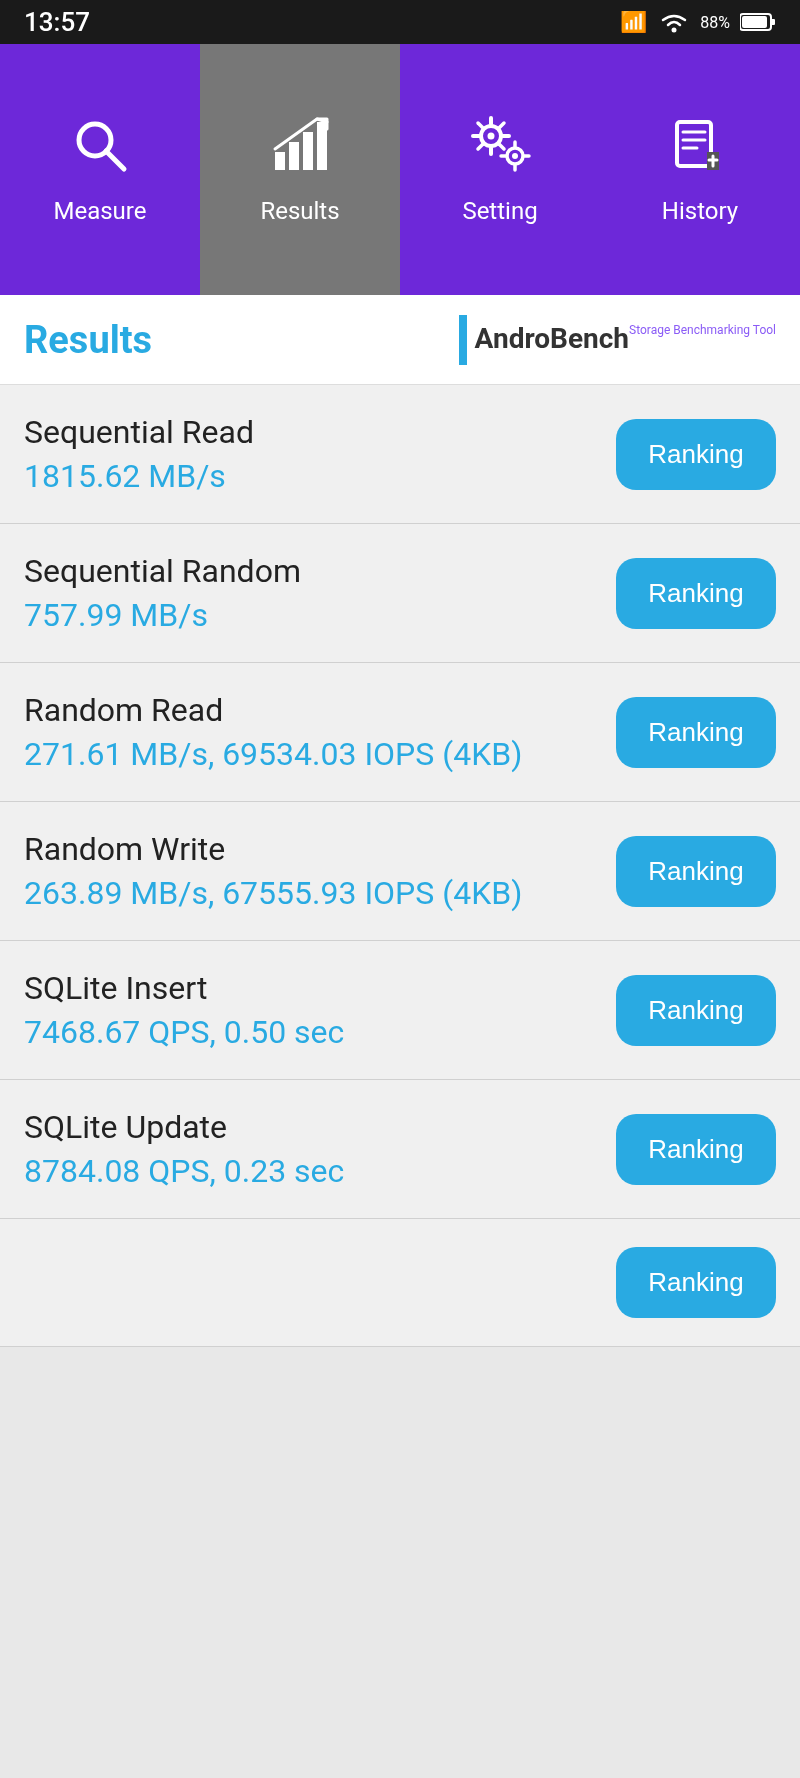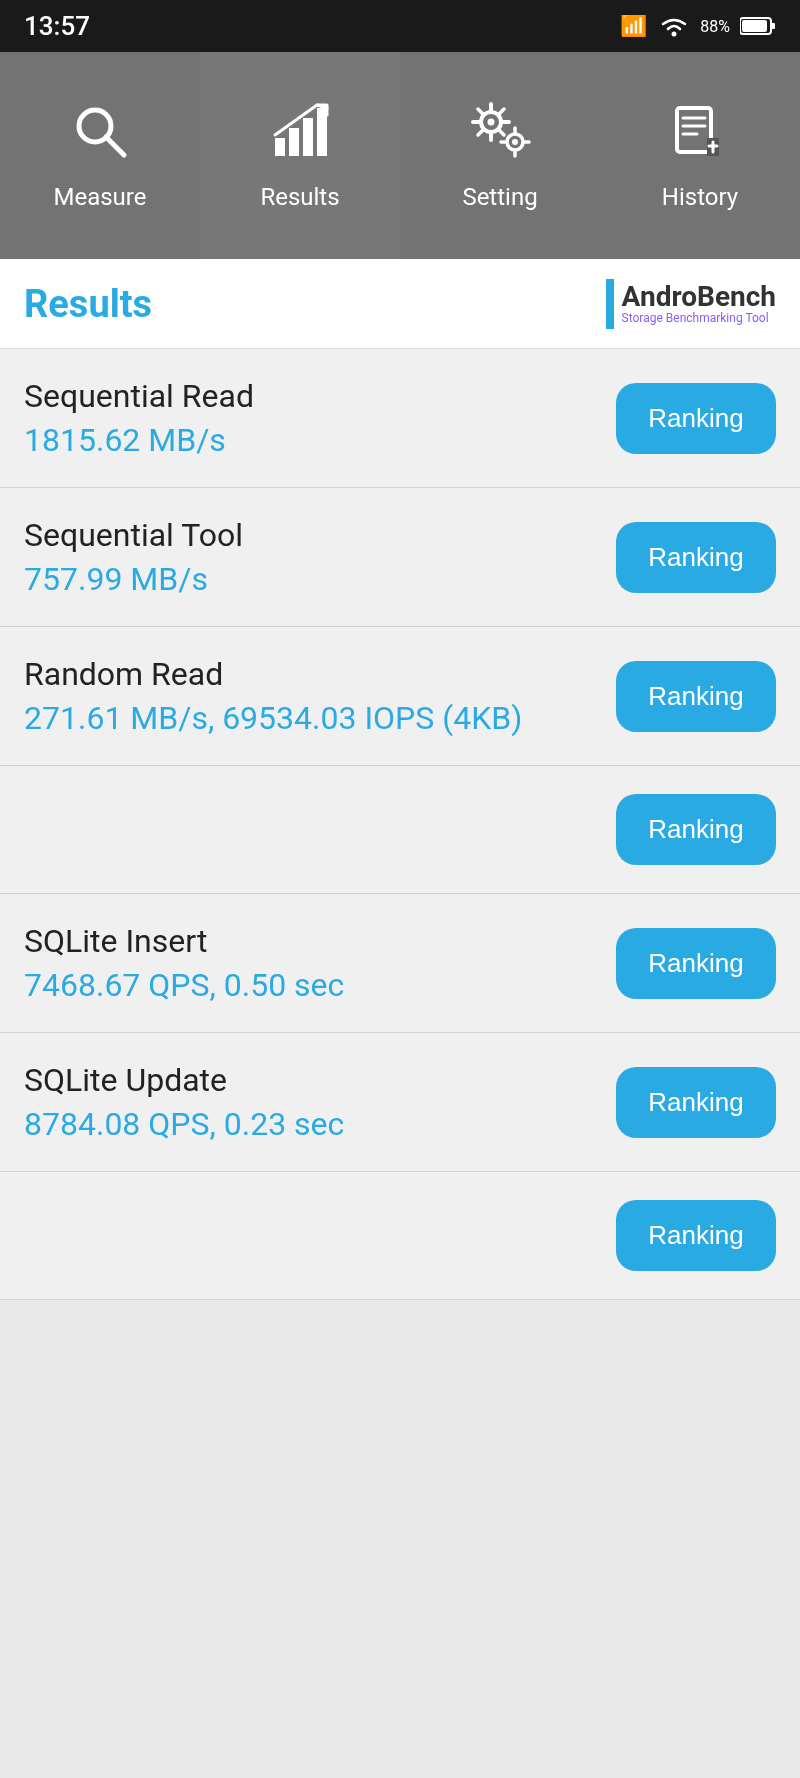--- a/index.html
+++ b/index.html
@@ -8,21 +8,21 @@
       width: 800px;
       min-height: 1778px;
       background: #e8e8e8;
       font-family: 'Roboto', Arial, sans-serif;
       overflow-x: hidden;
     }
 
     
     .status-bar {
       background: #1a1a1a;
-      height: 52px;
+      height: 44px;
       display: flex;
       align-items: center;
       justify-content: space-between;
       padding: 0 24px;
       color: white;
     }
     .status-time {
       font-size: 26px;
       font-weight: 500;
       color: white;
@@ -34,22 +34,22 @@
       font-size: 20px;
       color: white;
     }
     .battery-text {
       font-size: 16px;
     }
 
     
     .nav-tabs {
       display: flex;
-      background: #737373;
-      height: 207px;
+      background: #6d28d9;
+      height: 251px;
     }
     .nav-tab {
       flex: 1;
       display: flex;
       flex-direction: column;
       align-items: center;
       justify-content: center;
       cursor: pointer;
       gap: 12px;
       color: white;
@@ -88,21 +88,21 @@
       align-items: center;
       gap: 8px;
     }
     .logo-bar {
       width: 8px;
       height: 50px;
       background: #29aae2;
     }
     .logo-text-container {
       display: flex;
-      flex-direction: column;
+      flex-direction: row;
       line-height: 1.1;
     }
     .logo-main {
       font-size: 28px;
       font-weight: bold;
       color: #333;
     }
     .logo-sub {
       font-size: 12px;
       color: #8b5cf6;
@@ -263,35 +263,39 @@
   <div class="result-item">
     <div class="result-info">
       <div class="result-name">Sequential Read</div>
       <div class="result-value">1815.62 MB/s</div>
     </div>
     <button class="ranking-btn">Ranking</button>
   </div>
 
   <div class="result-item">
     <div class="result-info">
-      <div class="result-name">Sequential Tool</div>
+      <div class="result-name">Sequential Random</div>
       <div class="result-value">757.99 MB/s</div>
     </div>
     <button class="ranking-btn">Ranking</button>
   </div>
 
   <div class="result-item">
     <div class="result-info">
       <div class="result-name">Random Read</div>
       <div class="result-value">271.61 MB/s, 69534.03 IOPS (4KB)</div>
     </div>
     <button class="ranking-btn">Ranking</button>
   </div>
 
   <div class="result-item">
+    <div class="result-info">
+      <div class="result-name">Random Write</div>
+      <div class="result-value">263.89 MB/s, 67555.93 IOPS (4KB)</div>
+    </div>
     <button class="ranking-btn">Ranking</button>
   </div>
 
   <div class="result-item">
     <div class="result-info">
       <div class="result-name">SQLite Insert</div>
       <div class="result-value">7468.67 QPS, 0.50 sec</div>
     </div>
     <button class="ranking-btn">Ranking</button>
   </div>

